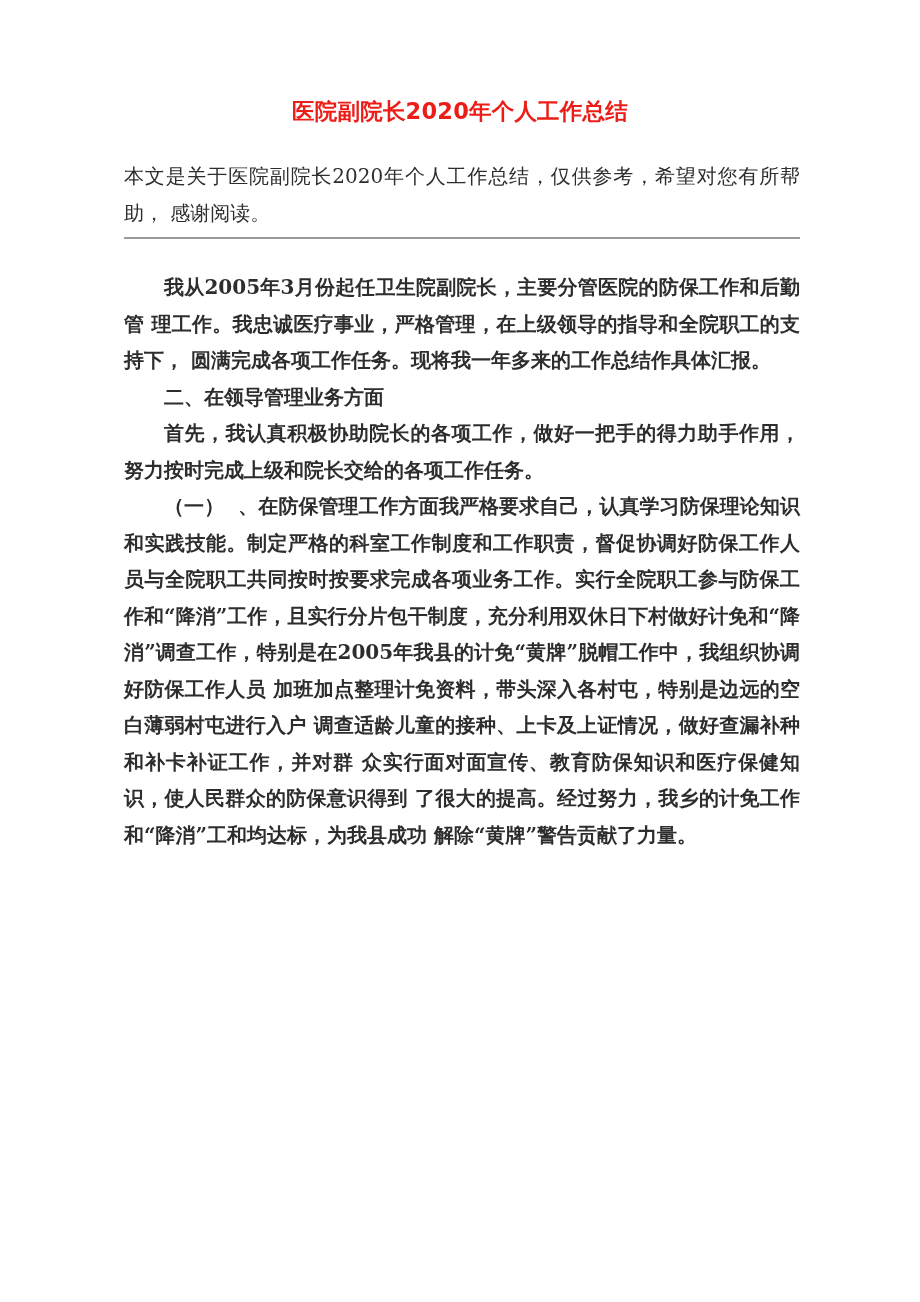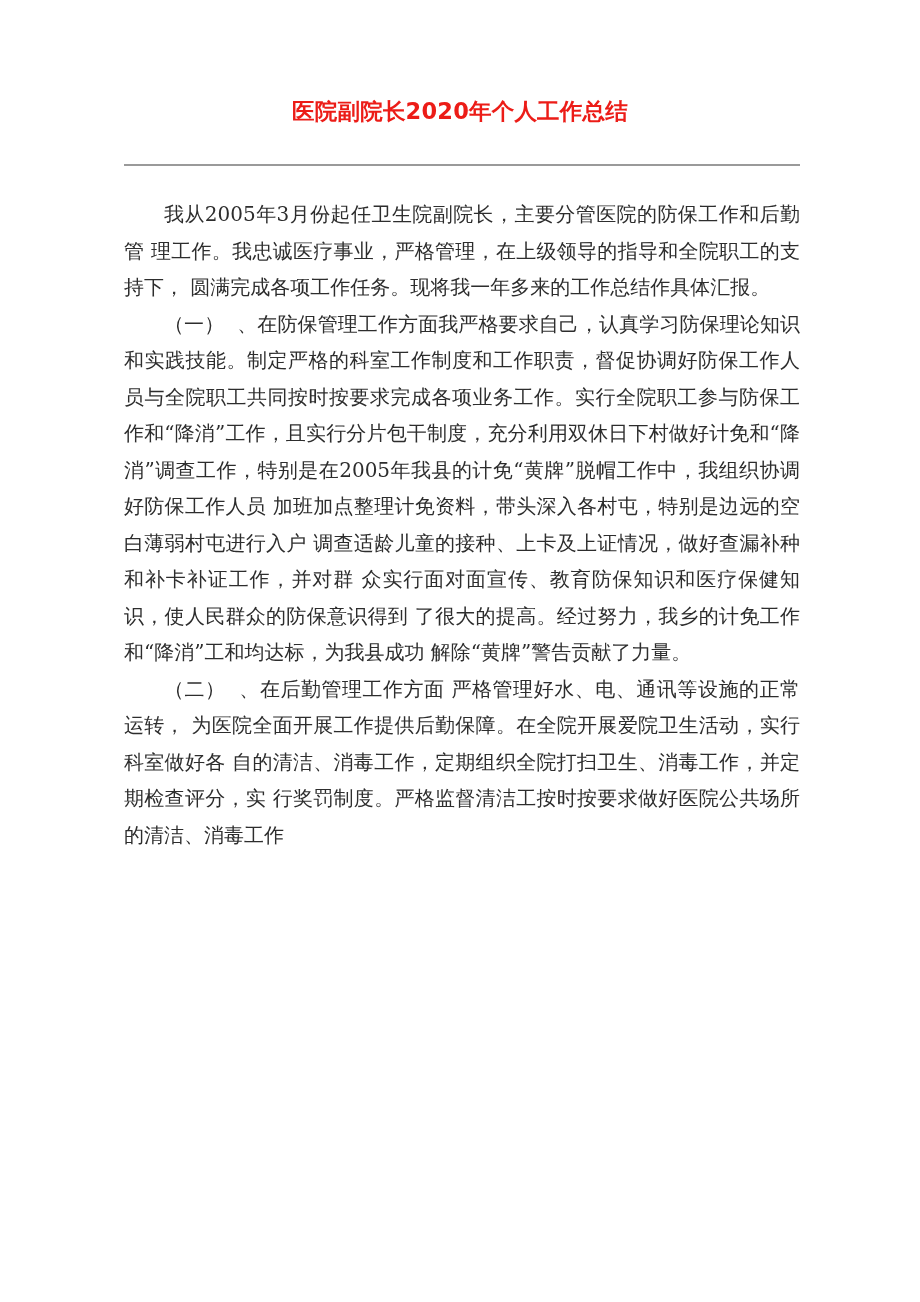--- a/index.html
+++ b/index.html
@@ -63,20 +63,21 @@
     margin: 6px 0 0 0;
     width: 676px;
     height: 2px;
     background: #9a9a9a;
     border: none;
     padding: 0;
   }
 
   .body-block {
     margin-top: 30px;
+    font-weight: bold;
   }
 
   .para {
     font-size: 20px;
     line-height: 36.5px;
     color: #2d2d2d;
     text-align: justify;
     text-justify: inter-ideograph;
     margin: 0;
     text-indent: 40px;
@@ -90,24 +91,26 @@
 </style>
 </head>
 <body>
 
 <div class="page">
 
   <div class="doc-title" style="color: rgb(236, 28, 23);">医院副院长2020年个人工作总结</div>
 
   <div class="content">
 
+    <p class="abstract" style="color: rgb(45, 45, 45);">本文是关于医院副院长2020年个人工作总结，仅供参考，希望对您有所帮助， 感谢阅读。</p>
 
     <hr class="divider" style="background: rgb(154, 154, 154);">
 
     <div class="body-block">
         <p class="para" style="color: rgb(45, 45, 45);">我从2005年3月份起任卫生院副院长，主要分管医院的防保工作和后勤管 理工作。我忠诚医疗事业，严格管理，在上级领导的指导和全院职工的支持下， 圆满完成各项工作任务。现将我一年多来的工作总结作具体汇报。</p>
+        <p class="para heading" style="color: rgb(45, 45, 45);">二、在领导管理业务方面</p>
+        <p class="para" style="color: rgb(45, 45, 45);">首先，我认真积极协助院长的各项工作，做好一把手的得力助手作用，努力按时完成上级和院长交给的各项工作任务。</p>
         <p class="para" style="color: rgb(45, 45, 45);">（一）  、在防保管理工作方面我严格要求自己，认真学习防保理论知识和实践技能。制定严格的科室工作制度和工作职责，督促协调好防保工作人员与全院职工共同按时按要求完成各项业务工作。实行全院职工参与防保工作和“降消”工作，且实行分片包干制度，充分利用双休日下村做好计免和“降消”调查工作，特别是在2005年我县的计免“黄牌”脱帽工作中，我组织协调好防保工作人员 加班加点整理计免资料，带头深入各村屯，特别是边远的空白薄弱村屯进行入户 调查适龄儿童的接种、上卡及上证情况，做好查漏补种和补卡补证工作，并对群 众实行面对面宣传、教育防保知识和医疗保健知识，使人民群众的防保意识得到 了很大的提高。经过努力，我乡的计免工作和“降消”工和均达标，为我县成功 解除“黄牌”警告贡献了力量。</p>
-        <p class="para" style="color: rgb(45, 45, 45);">（二）  、在后勤管理工作方面 严格管理好水、电、通讯等设施的正常运转， 为医院全面开展工作提供后勤保障。在全院开展爱院卫生活动，实行科室做好各 自的清洁、消毒工作，定期组织全院打扫卫生、消毒工作，并定期检查评分，实 行奖罚制度。严格监督清洁工按时按要求做好医院公共场所的清洁、消毒工作</p>
       </div>
 
   </div>
 
 </div>
 
 </body></html>

